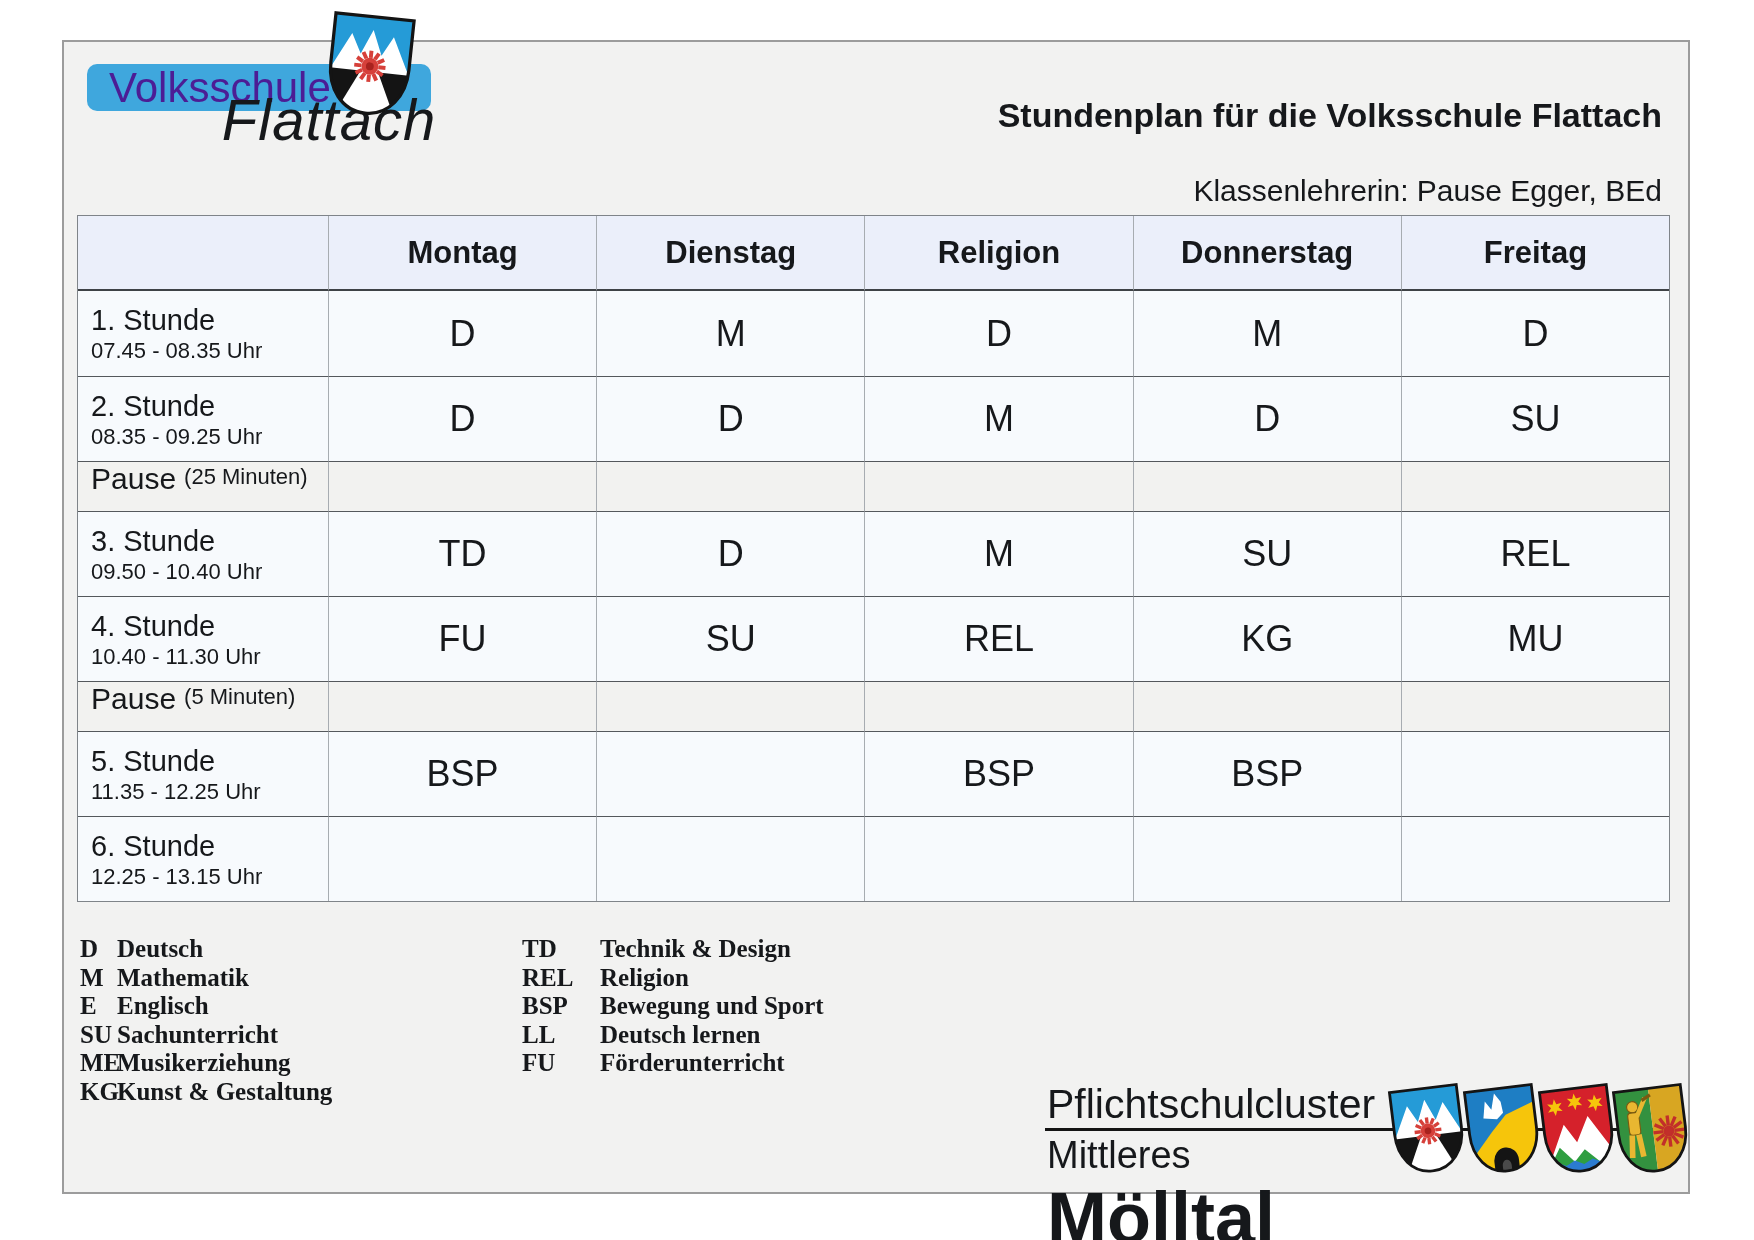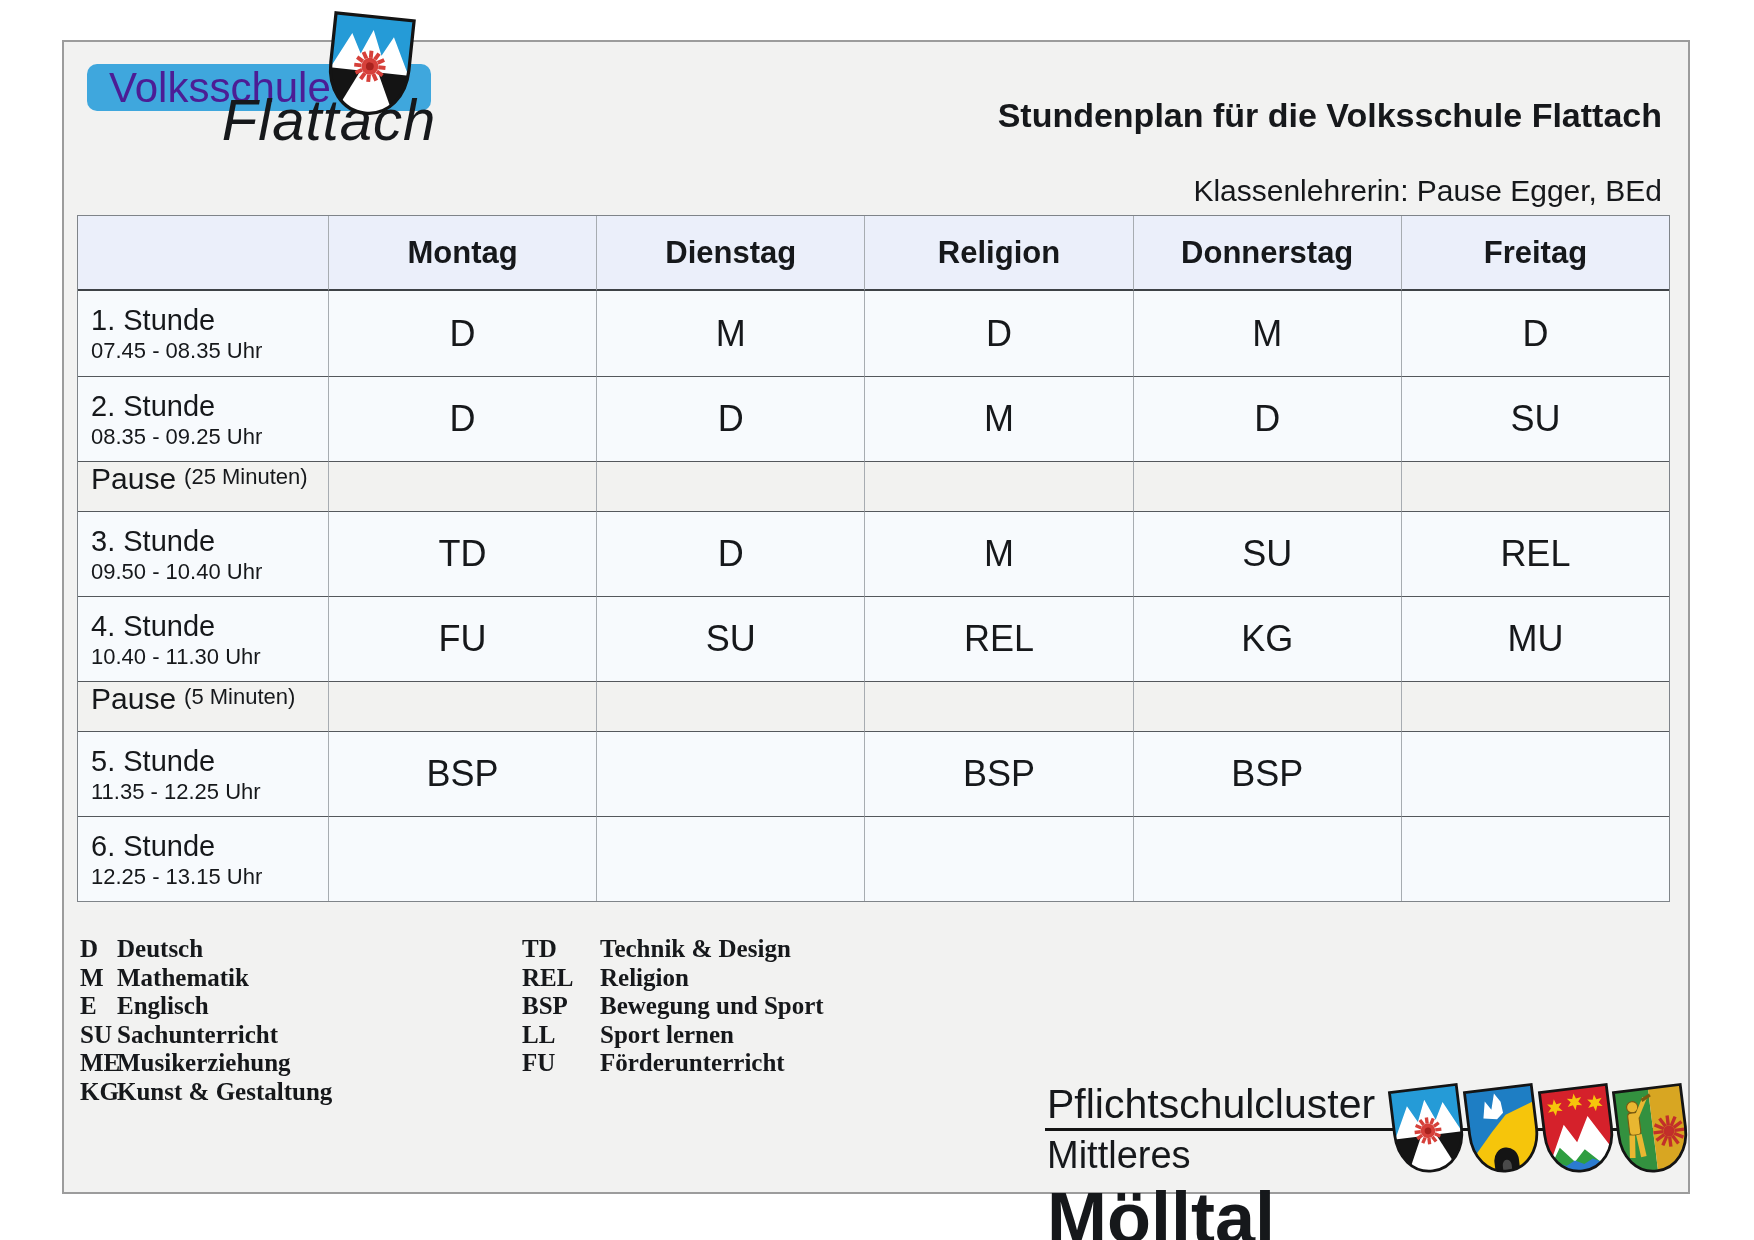--- a/index.html
+++ b/index.html
@@ -221,21 +221,21 @@
           <div class="legend-row">
             <span class="legend-abbr">REL</span>
             <span class="legend-label">Religion</span>
           </div>
           <div class="legend-row">
             <span class="legend-abbr">BSP</span>
             <span class="legend-label">Bewegung und Sport</span>
           </div>
           <div class="legend-row">
             <span class="legend-abbr">LL</span>
-            <span class="legend-label">Sport lernen</span>
+            <span class="legend-label">Deutsch lernen</span>
           </div>
           <div class="legend-row">
             <span class="legend-abbr">FU</span>
             <span class="legend-label">Förderunterricht</span>
           </div>
         </div>
     </div>
 
     <div class="footer-line"></div>
     <div class="footer-title">Pflichtschulcluster</div>

